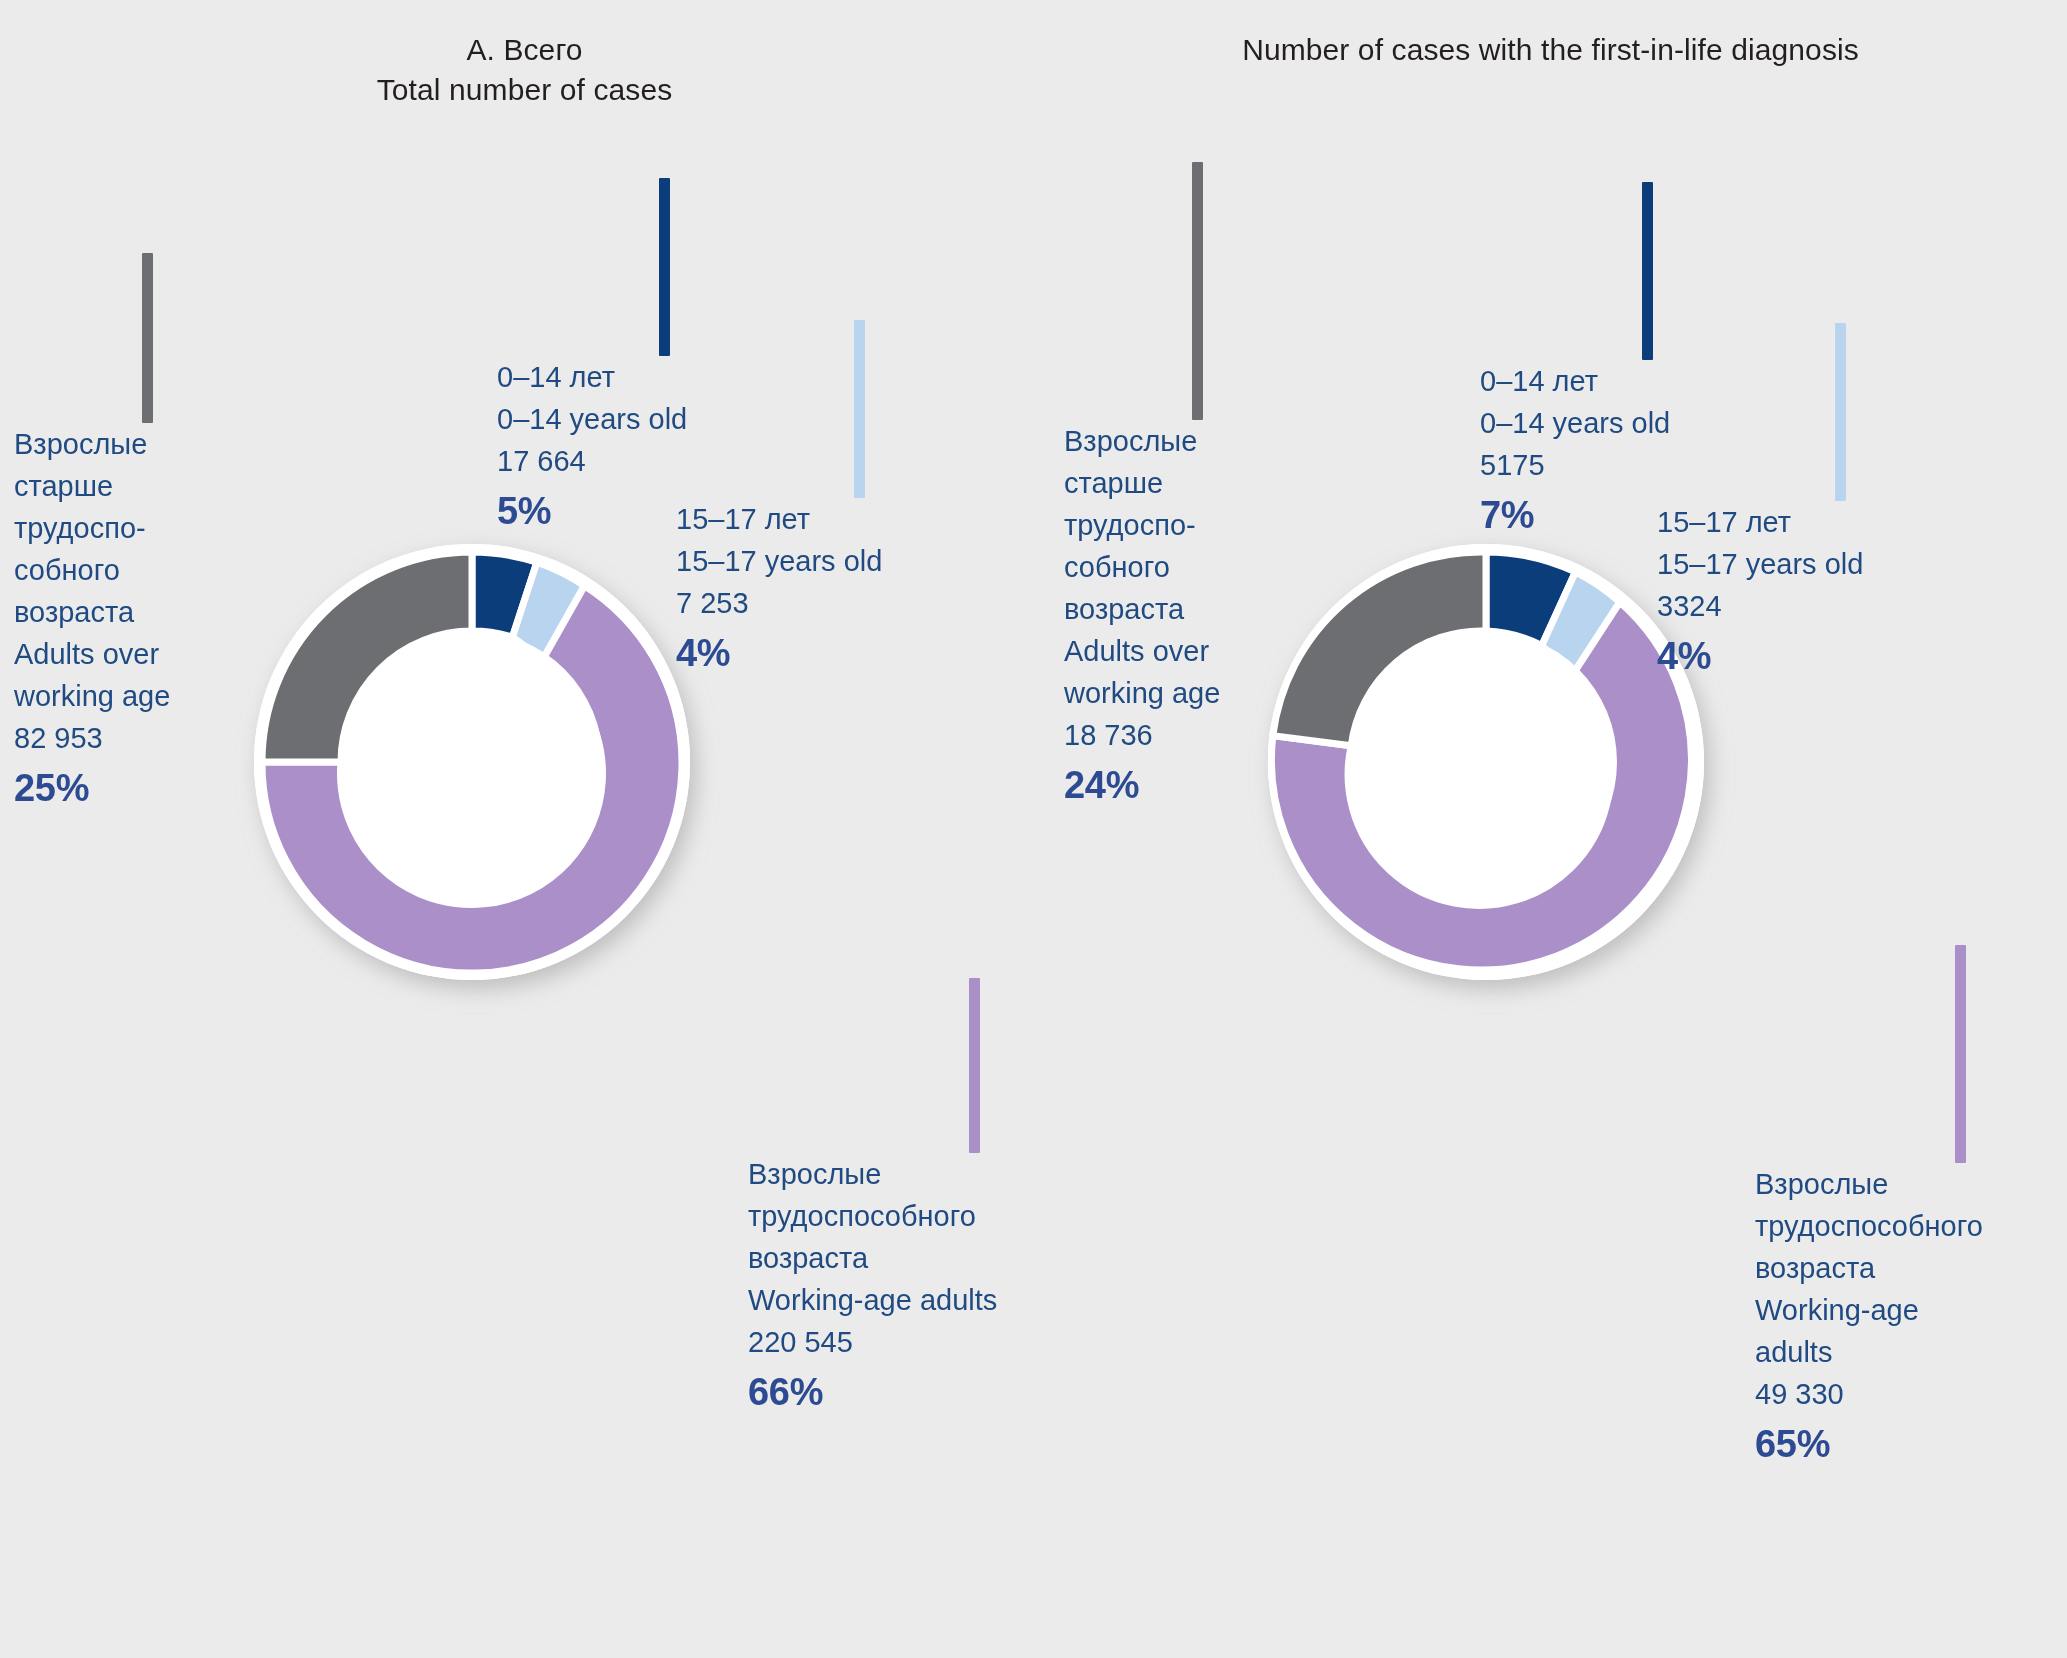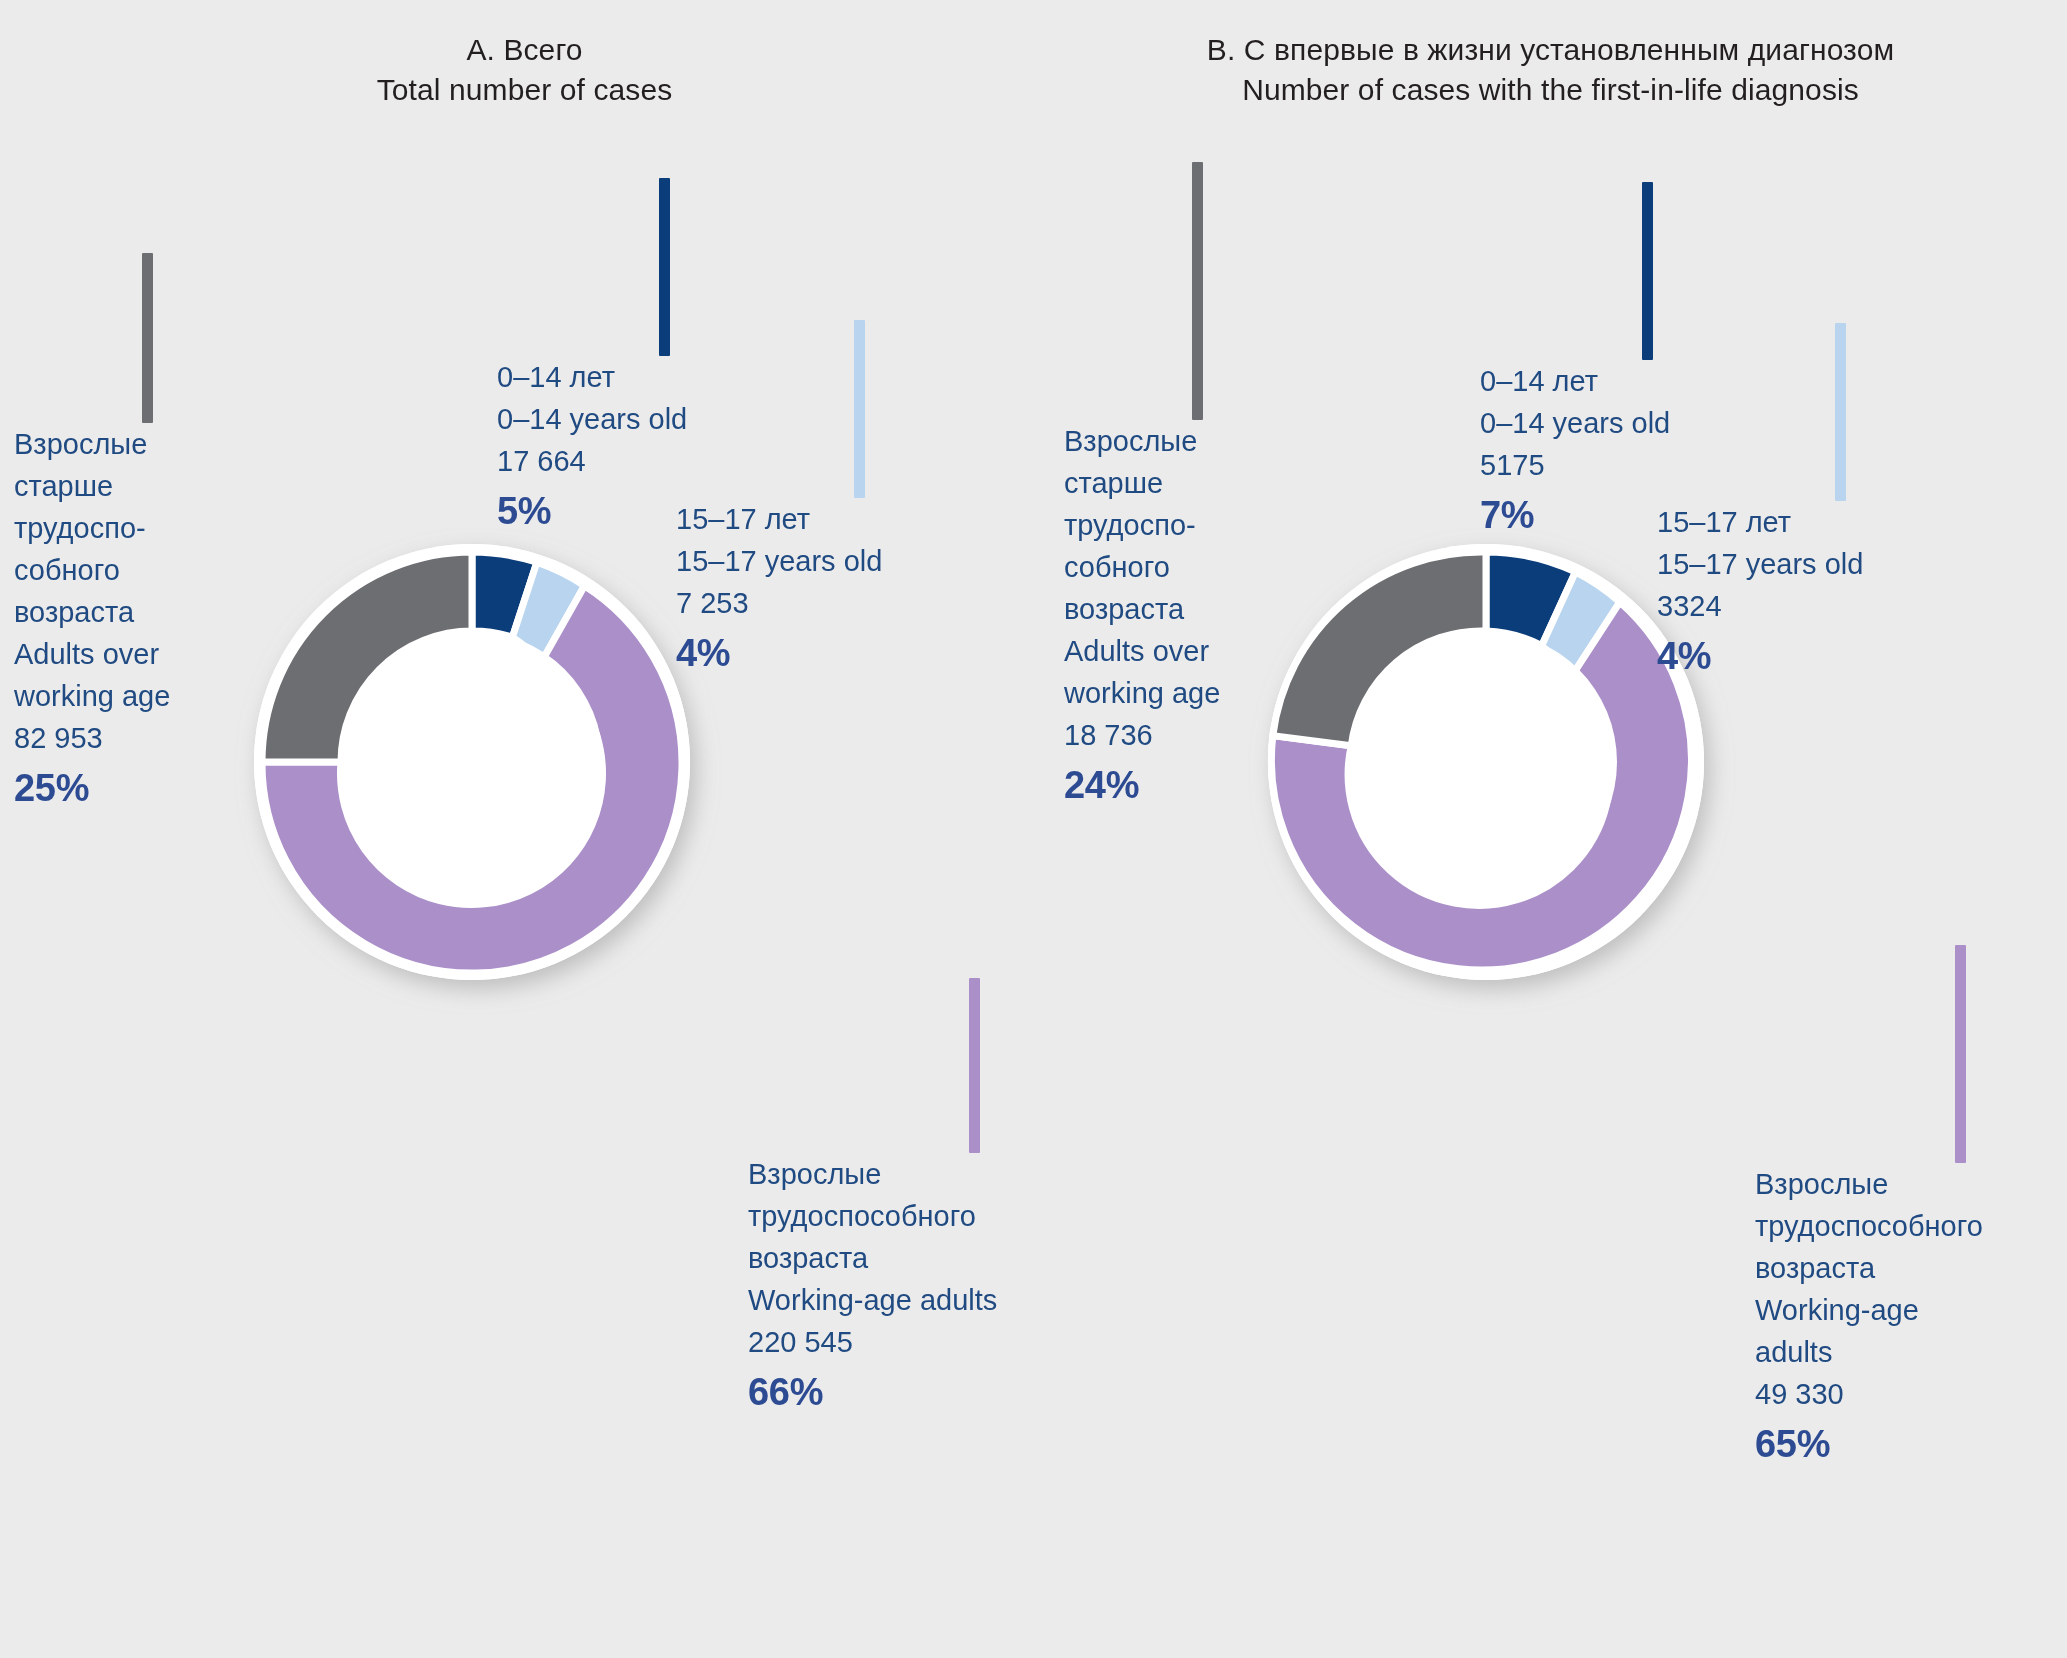--- a/index.html
+++ b/index.html
@@ -181,21 +181,20 @@
       <span class="ln">возраста</span>
       <span class="ln">Working-age adults</span>
       <span class="ln">220 545</span>
       <span class="pct">66%</span>
     </div>
   </div>
 </div>
 
 <div class="panel" id="panel-b">
   <div class="panel-title">
-    <span class="t-ru">B. С впервые в жизни установленным диагнозом</span>
     <span class="t-en">Number of cases with the first-in-life diagnosis</span>
   </div>
 
   <div class="donut-wrap" id="donut-b">
     <svg class="donut-svg" viewBox="0 0 600 600">
       <defs>
         <filter id="shB" x="-30%" y="-30%" width="170%" height="170%">
           <feDropShadow dx="6" dy="9" stdDeviation="11" flood-color="#9a9a9a" flood-opacity="0.55"></feDropShadow>
         </filter>
       </defs>

